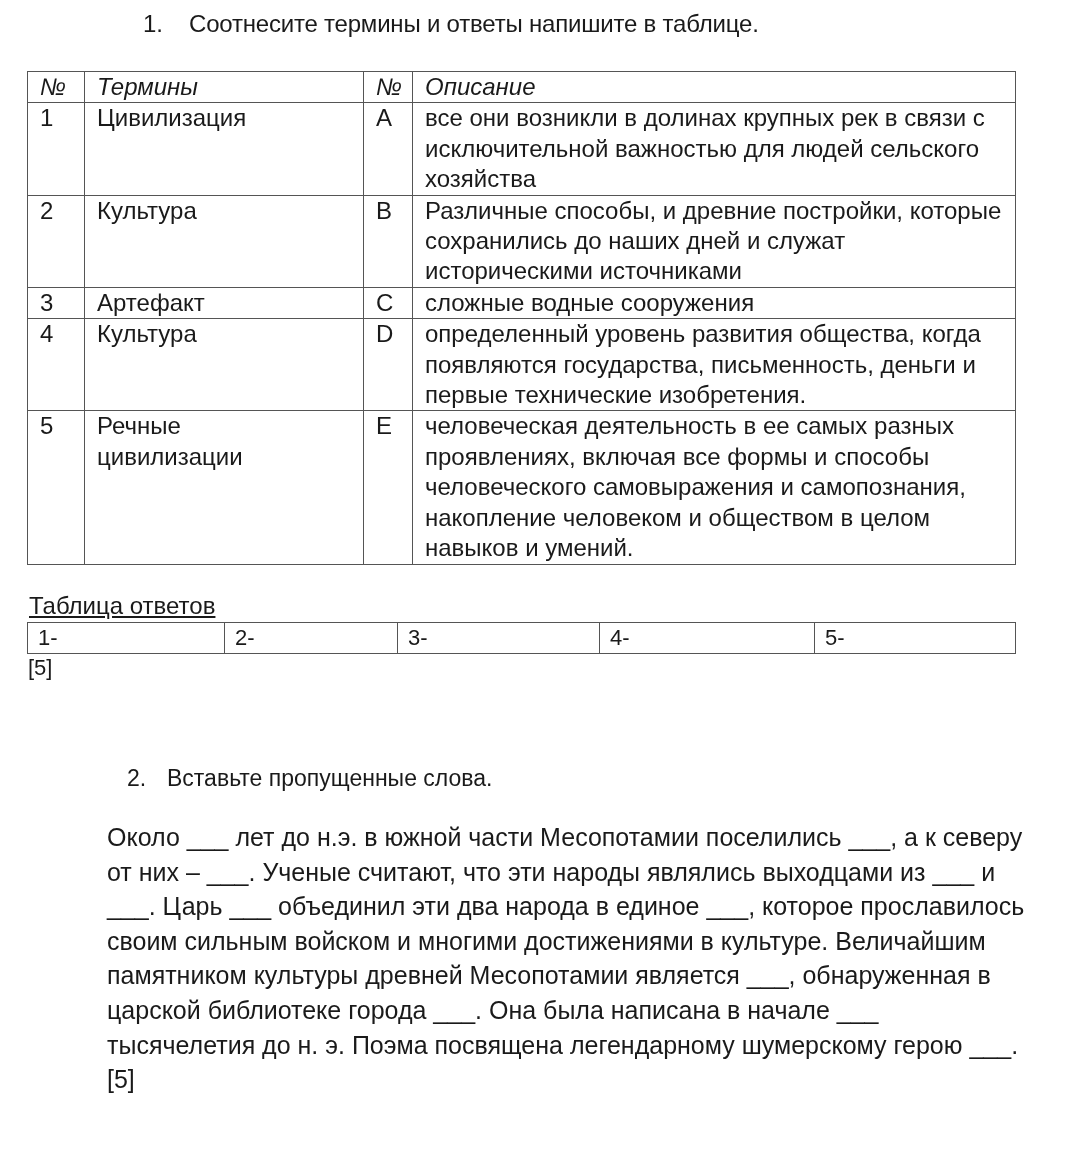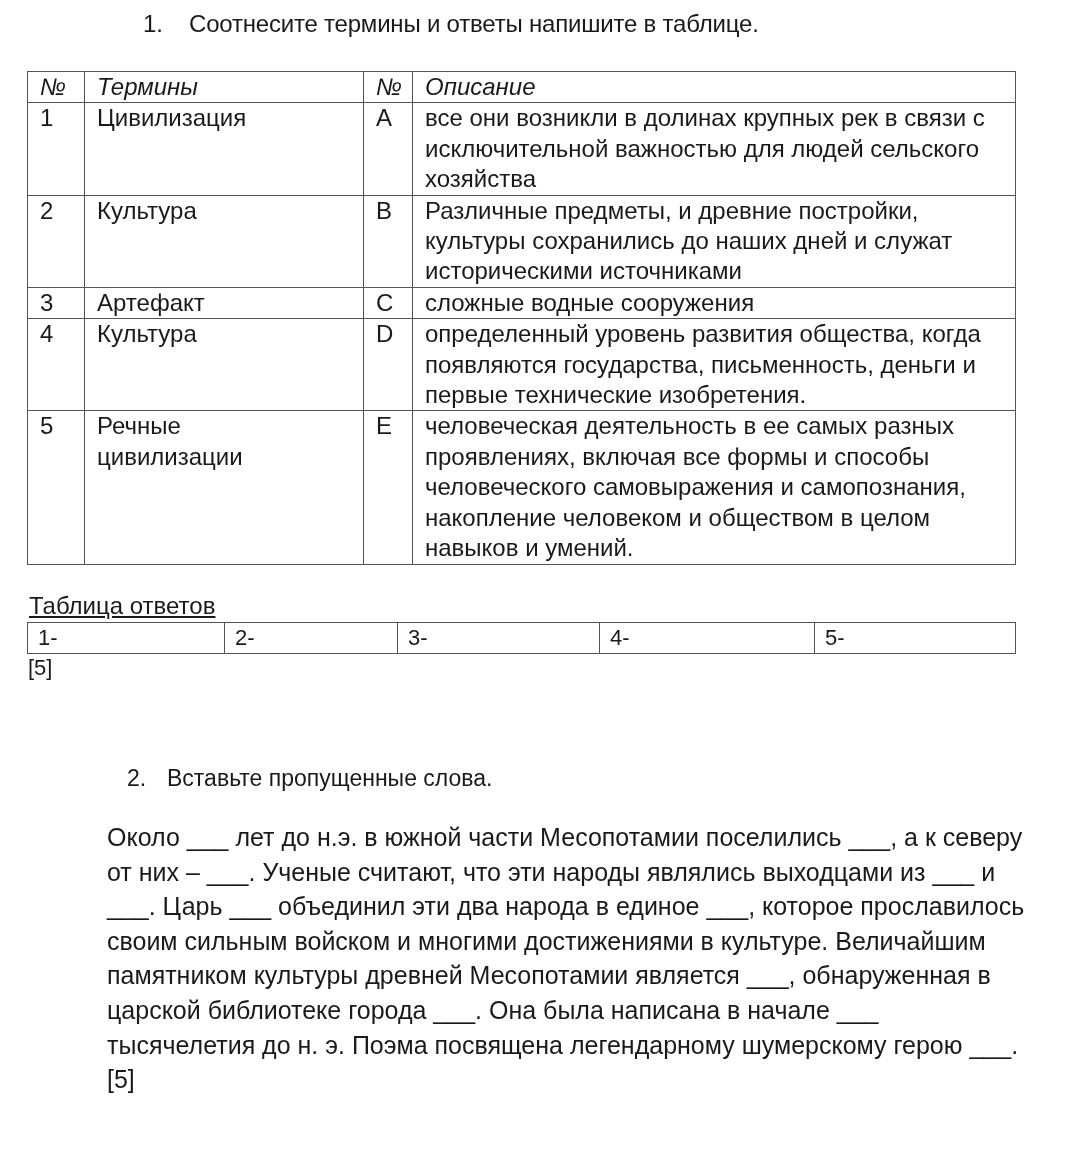--- a/index.html
+++ b/index.html
@@ -62,21 +62,21 @@
   <tr>
     <td>1</td>
     <td>Цивилизация</td>
     <td>A</td>
     <td>все они возникли в долинах крупных рек в связи с исключительной важностью для людей сельского хозяйства</td>
   </tr>
   <tr>
     <td>2</td>
     <td>Культура</td>
     <td>B</td>
-    <td>Различные предметы, и древние постройки, культуры сохранились до наших дней и служат историческими источниками</td>
+    <td>Различные способы, и древние постройки, которые сохранились до наших дней и служат историческими источниками</td>
   </tr>
   <tr>
     <td>3</td>
     <td>Артефакт</td>
     <td>C</td>
     <td>сложные водные сооружения</td>
   </tr>
   <tr>
     <td>4</td>
     <td>Культура</td>

